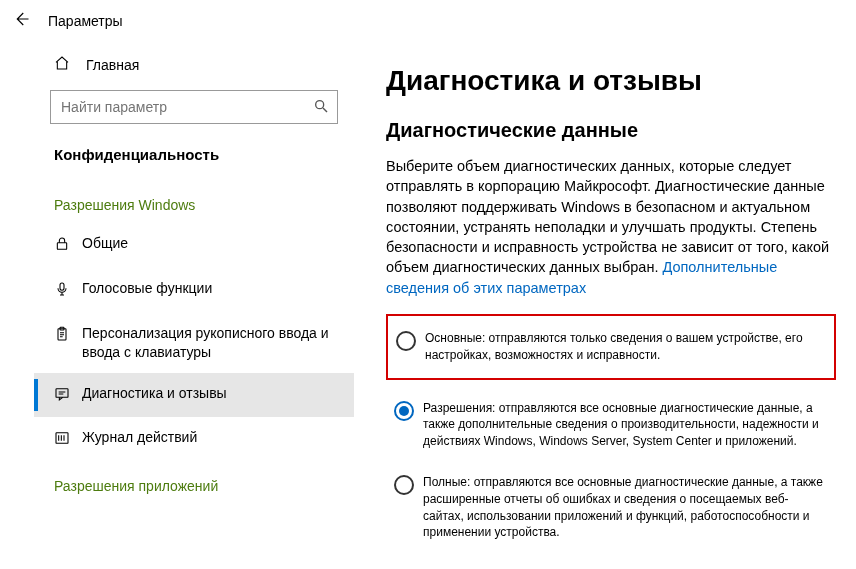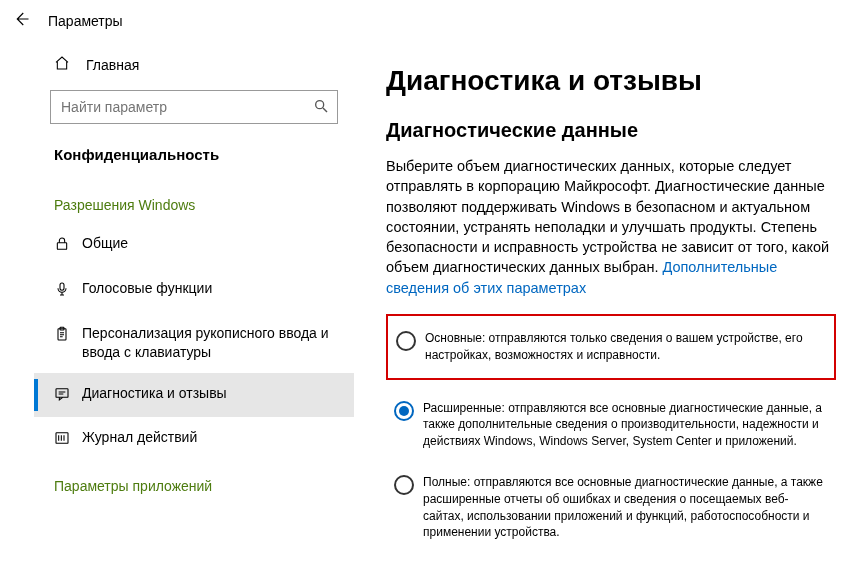--- a/index.html
+++ b/index.html
@@ -238,39 +238,39 @@
     <div class="nav-item">
       <span class="icon">
         <svg viewBox="0 0 24 24" fill="none" stroke="#000" stroke-width="1.6">
             <rect x="3" y="4" width="18" height="16" rx="1"></rect>
             <path d="M7 8 V16 M11 8 V16 M15 8 V16"></path>
           </svg>
       </span>
       <span class="label">Журнал действий</span>
     </div>
 
-    <div class="group-label">Параметры приложений</div>
+    <div class="group-label">Разрешения приложений</div>
 
   </div>
 
   <div class="main">
     <h1>Диагностика и отзывы</h1>
     <h2>Диагностические данные</h2>
     <p class="intro">
       <span>Выберите объем диагностических данных, которые следует отправлять в корпорацию Майкрософт. Диагностические данные позволяют поддерживать Windows в безопасном и актуальном состоянии, устранять неполадки и улучшать продукты. Степень безопасности и исправность устройства не зависит от того, какой объем диагностических данных выбран. </span><a>Дополнительные сведения об этих параметрах</a>
     </p>
 
     <div class="radio-option highlighted">
       <span class="radio-circle"></span>
       <span class="radio-text">Основные: отправляются только сведения о вашем устройстве, его настройках, возможностях и исправности.</span>
     </div>
 
     <div class="radio-option">
       <span class="radio-circle selected"></span>
-      <span class="radio-text">Расширенные: отправляются все основные диагностические данные, а также дополнительные сведения о производительности, надежности и действиях Windows, Windows Server, System Center и приложений.</span>
+      <span class="radio-text">Разрешения: отправляются все основные диагностические данные, а также дополнительные сведения о производительности, надежности и действиях Windows, Windows Server, System Center и приложений.</span>
     </div>
 
     <div class="radio-option">
       <span class="radio-circle"></span>
       <span class="radio-text">Полные: отправляются все основные диагностические данные, а также расширенные отчеты об ошибках и сведения о посещаемых веб-сайтах, использовании приложений и функций, работоспособности и применении устройства.</span>
     </div>
 
   </div>
 
 </div>

